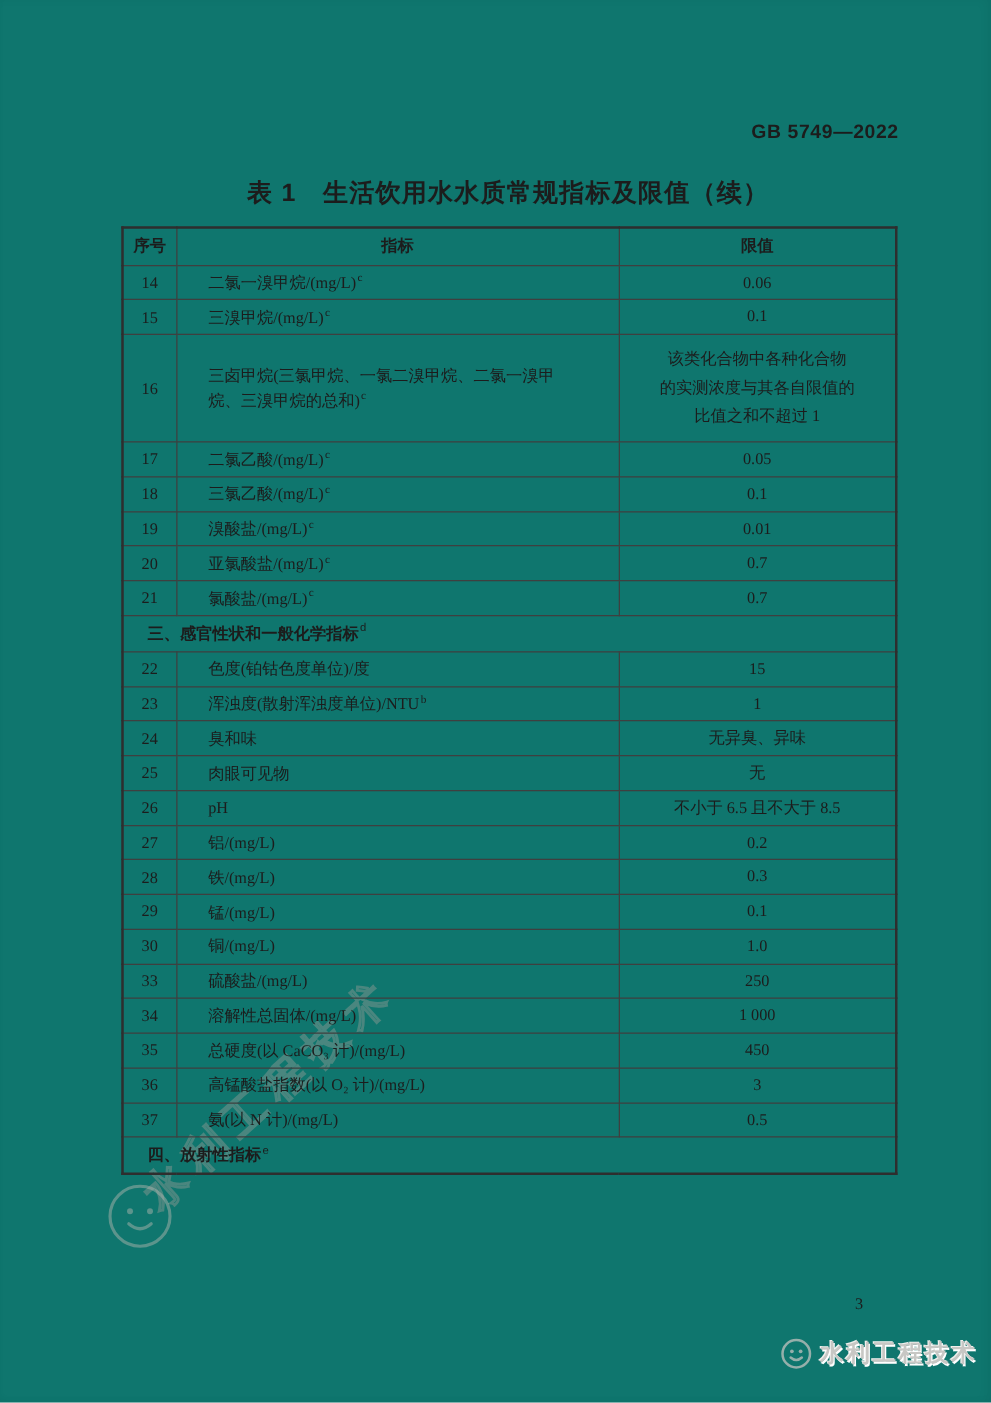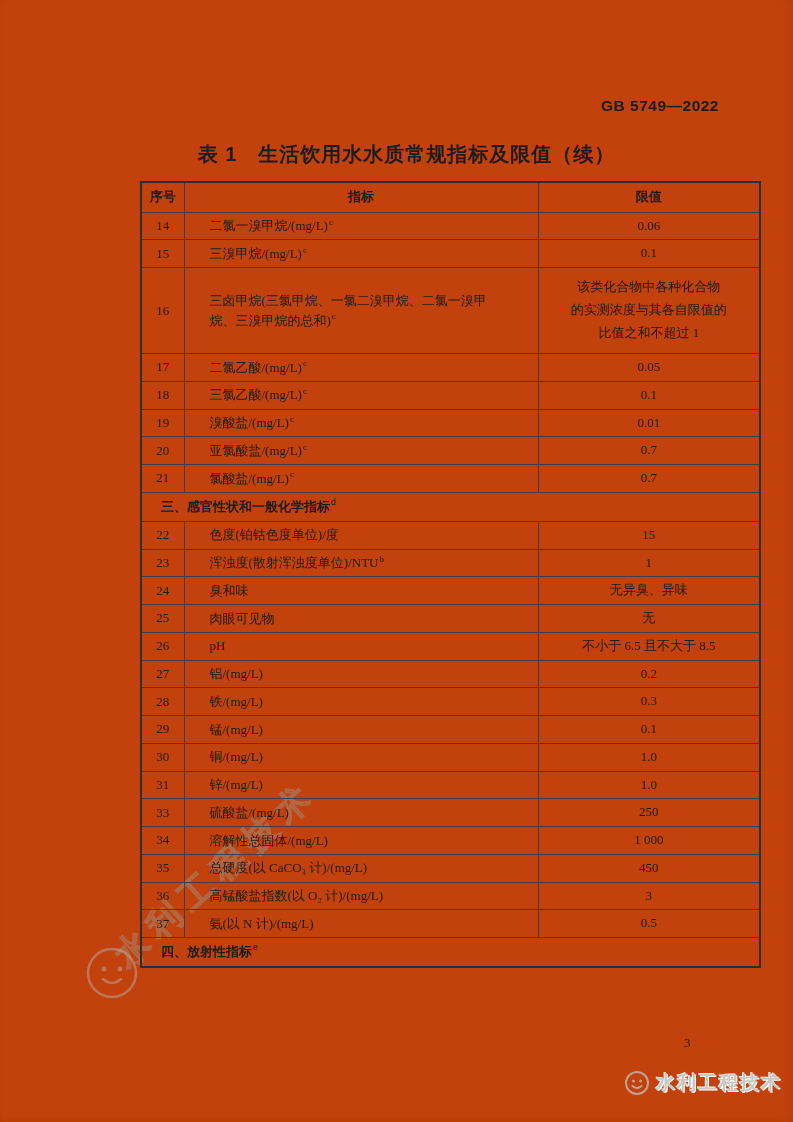--- a/index.html
+++ b/index.html
@@ -1,37 +1,36 @@
 <!DOCTYPE html>
 <html><head>
 <meta charset="utf-8">
 <style>
   * { margin:0; padding:0; box-sizing:border-box; }
   html,body { background:#e9e9e9; }
   .page {
     position:relative; width:793px; height:1122px; margin:0 auto;
-    background:#c2410c; overflow:hidden;
+    background:#0f766e; overflow:hidden;
     font-family:"Liberation Serif","DejaVu Serif",serif; color:#1c1c1c;
     box-shadow: inset -4px 0 8px rgba(0,0,0,0.035), inset 0 -3px 6px rgba(0,0,0,0.02);
   }
   .std-code {
     position:absolute; top:97px; right:74px;
     font-family:"Liberation Sans","DejaVu Sans",sans-serif;
     font-weight:700; font-size:15.5px; letter-spacing:0.5px;
   }
   .tbl-title {
     position:absolute; top:141px; left:97px; width:619px; text-align:center;
     font-family:"Liberation Sans","DejaVu Sans",sans-serif;
     font-weight:700; font-size:20px; letter-spacing:1px;
   }
   table.main {
     position:absolute; top:181px; left:97px; width:619px;
     border-collapse:collapse; table-layout:fixed; font-size:13px;
     border:2px solid #2e2e2e;
-    margin-left:43px;
   }
   table.main th, table.main td { border:1px solid #3f3f3f; }
   table.main thead th {
     height:30px; font-family:"Liberation Sans","DejaVu Sans",sans-serif;
     font-weight:700; font-size:13px; text-align:center; vertical-align:middle;
   }
   td.col-no { text-align:center; height:26px; vertical-align:middle; }
   td.col-indicator { text-align:left; padding:3px 25px; vertical-align:middle; line-height:1.5; }
   td.col-limit { text-align:center; vertical-align:middle; white-space:pre-line; padding:2px 6px; line-height:1.75;font-family:Liberation Serif, serif; }
   tr.tall td { height:86px; }
@@ -179,25 +178,20 @@
           <td class="col-no">29</td>
           <td class="col-indicator"><span>锰/(mg/L)</span></td>
           <td class="col-limit">0.1</td>
         </tr>
         <tr>
           <td class="col-no">30</td>
           <td class="col-indicator"><span>铜/(mg/L)</span></td>
           <td class="col-limit">1.0</td>
         </tr>
         <tr>
-          <td class="col-no">31</td>
-          <td class="col-indicator"><span>锌/(mg/L)</span></td>
-          <td class="col-limit">1.0</td>
-        </tr>
-        <tr>
           <td class="col-no">33</td>
           <td class="col-indicator"><span>硫酸盐/(mg/L)</span></td>
           <td class="col-limit">250</td>
         </tr>
         <tr>
           <td class="col-no">34</td>
           <td class="col-indicator"><span>溶解性总固体/(mg/L)</span></td>
           <td class="col-limit">1 000</td>
         </tr>
         <tr>

